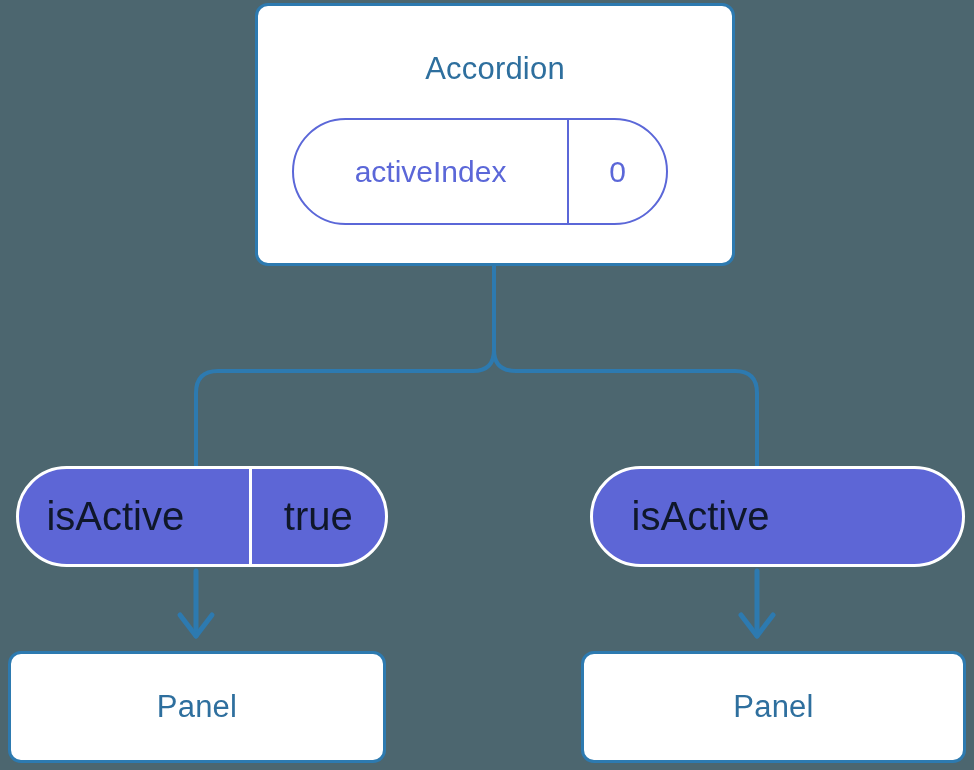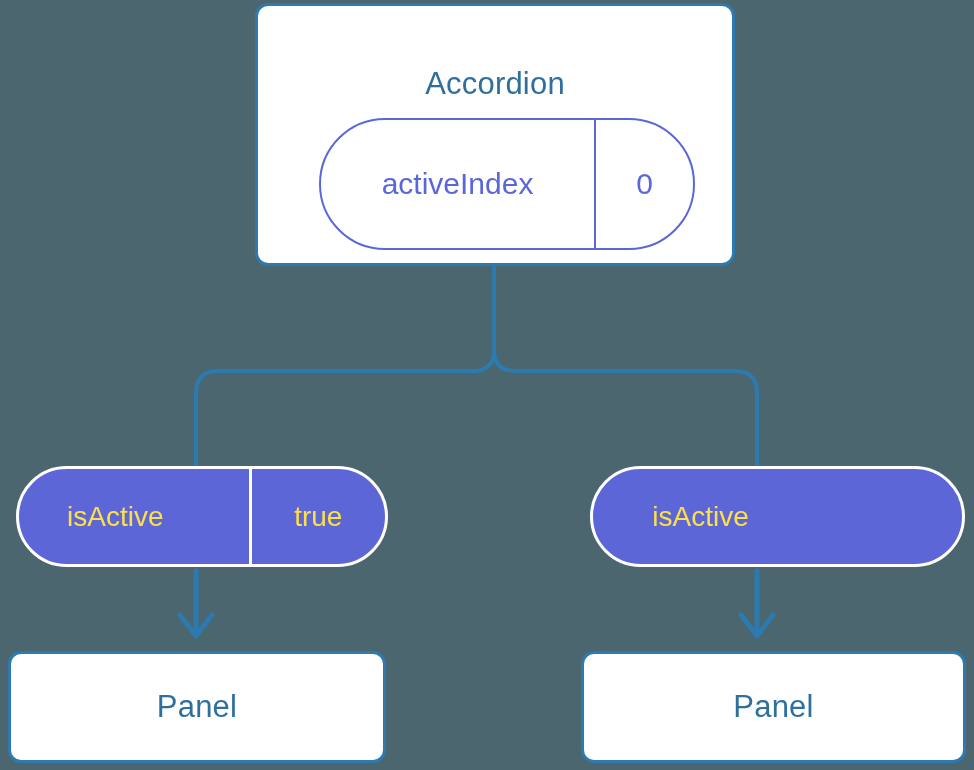--- a/index.html
+++ b/index.html
@@ -51,21 +51,21 @@
 
   
   #accordion-box {
     left: 255px;
     top: 3px;
     width: 480px;
     height: 263px;
     justify-content: flex-start;
   }
   #accordion-box .node-title {
-    margin-top: 60px;
+    margin-top: 45px;
   }
 
   
   .panel-box {
     height: 112px;
     justify-content: center;
   }
   #panel-left-box  { left: 8px;   top: 651px; width: 378px; }
   #panel-right-box { left: 581px; top: 651px; width: 385px; }
 
@@ -100,33 +100,33 @@
     border-left: 2px solid #5b67d8;
   }
 
   
   .pill--filled {
     background: #5d66d6;
     border: 3px solid #ffffff;
   }
   .pill--filled .pill-key,
   .pill--filled .pill-val {
-    color: #fde047;
-    font-size: 28px;
+    color: #0f172a;
+    font-size: 40px;
   }
   .pill--filled .pill-val {
     border-left: 3px solid #ffffff;
     margin-left: 37px;
   }
 
   #pill-activeindex {
-    left: 319px;
+    left: 292px;
     top: 118px;
     width: 376px;
-    height: 132px;
+    height: 107px;
   }
   #pill-activeindex .pill-key { width: 276px; }
   #pill-activeindex .pill-val { width: 100px; }
 
   #pill-isactive-left {
     left: 16px;
     top: 466px;
     width: 372px;
     height: 101px;
   }

